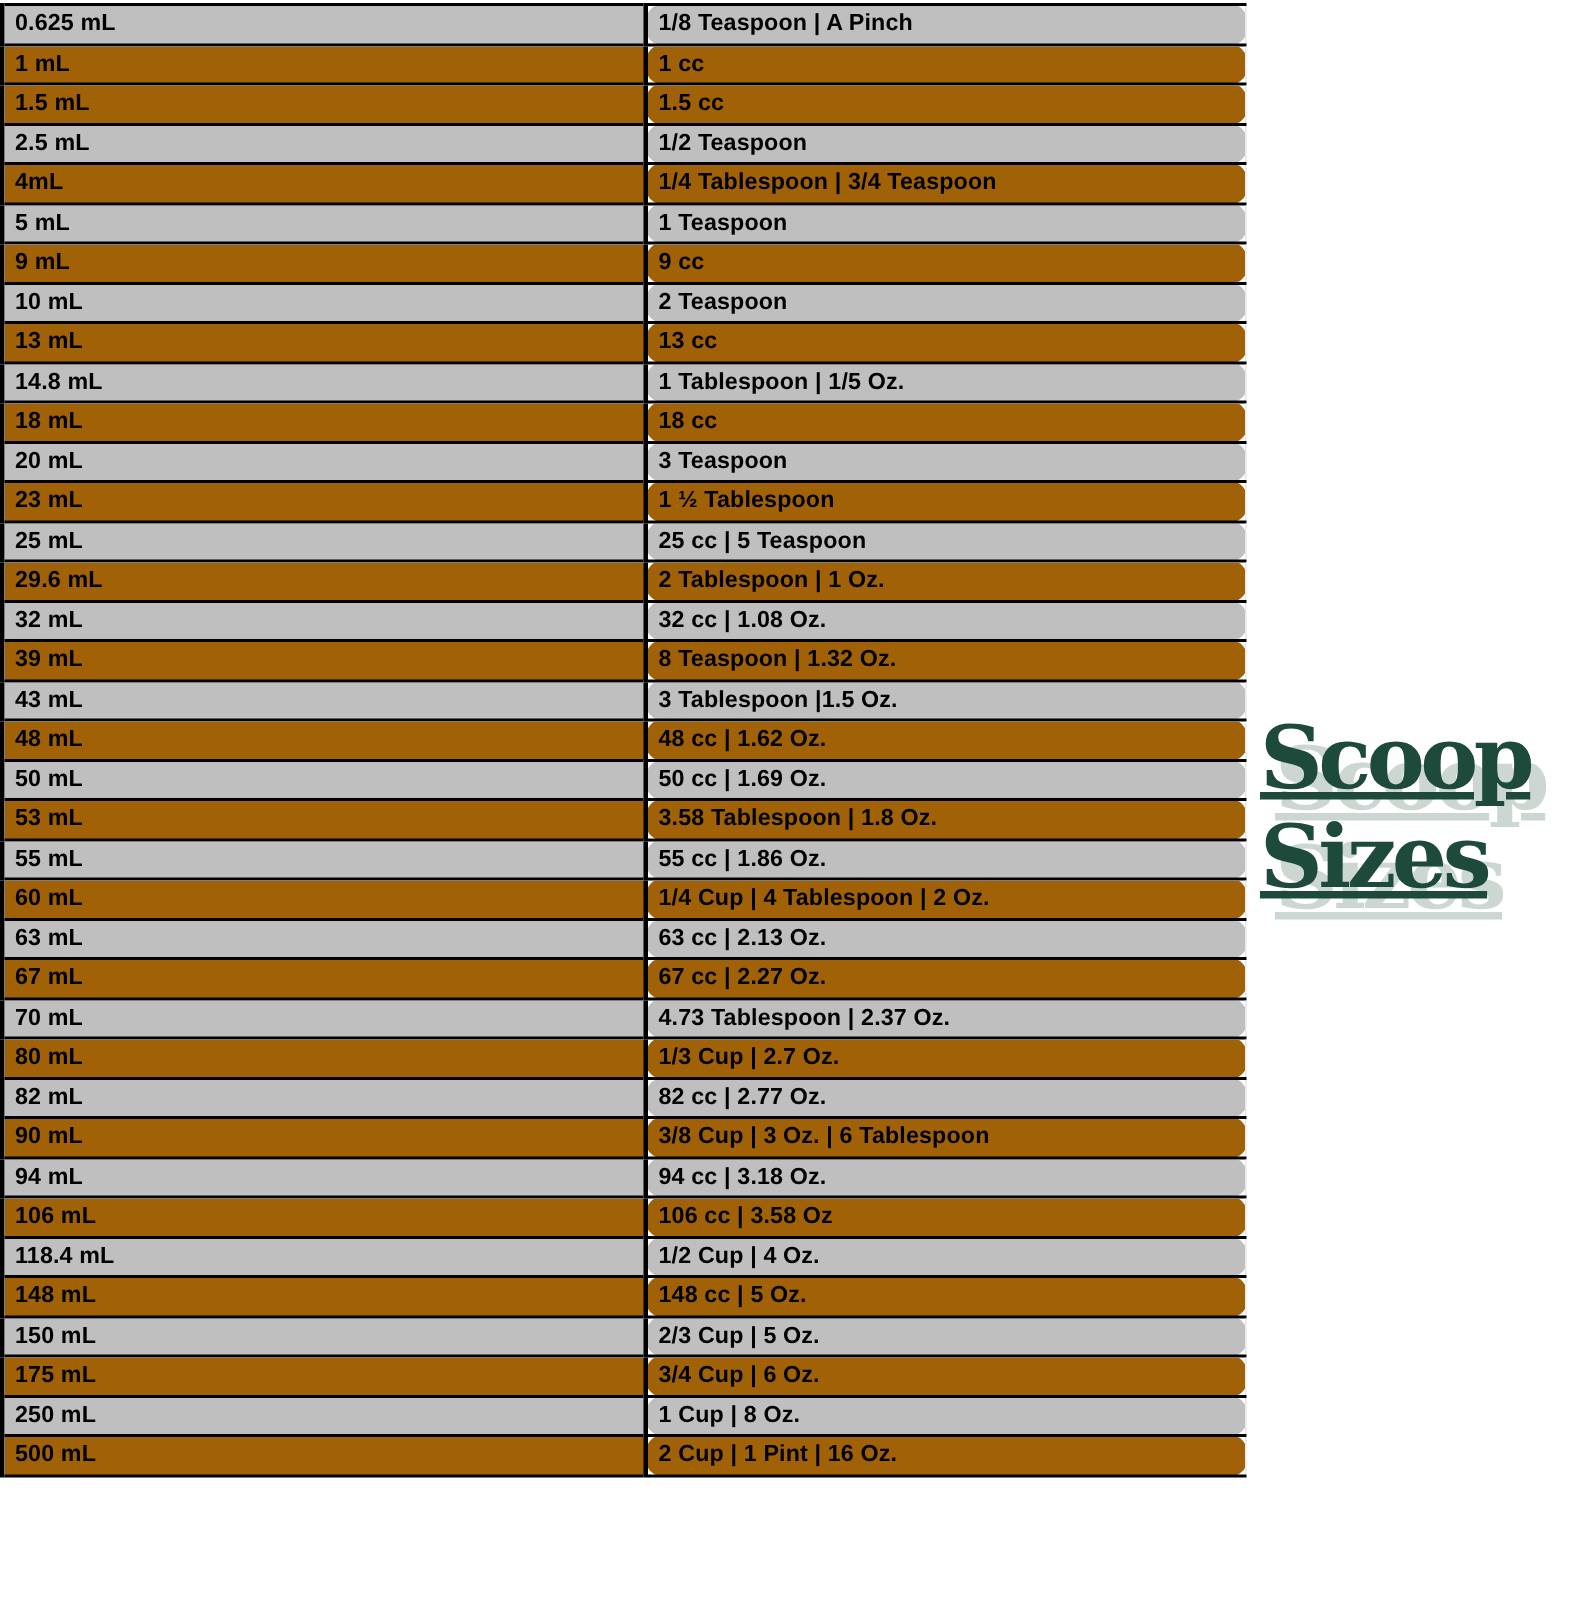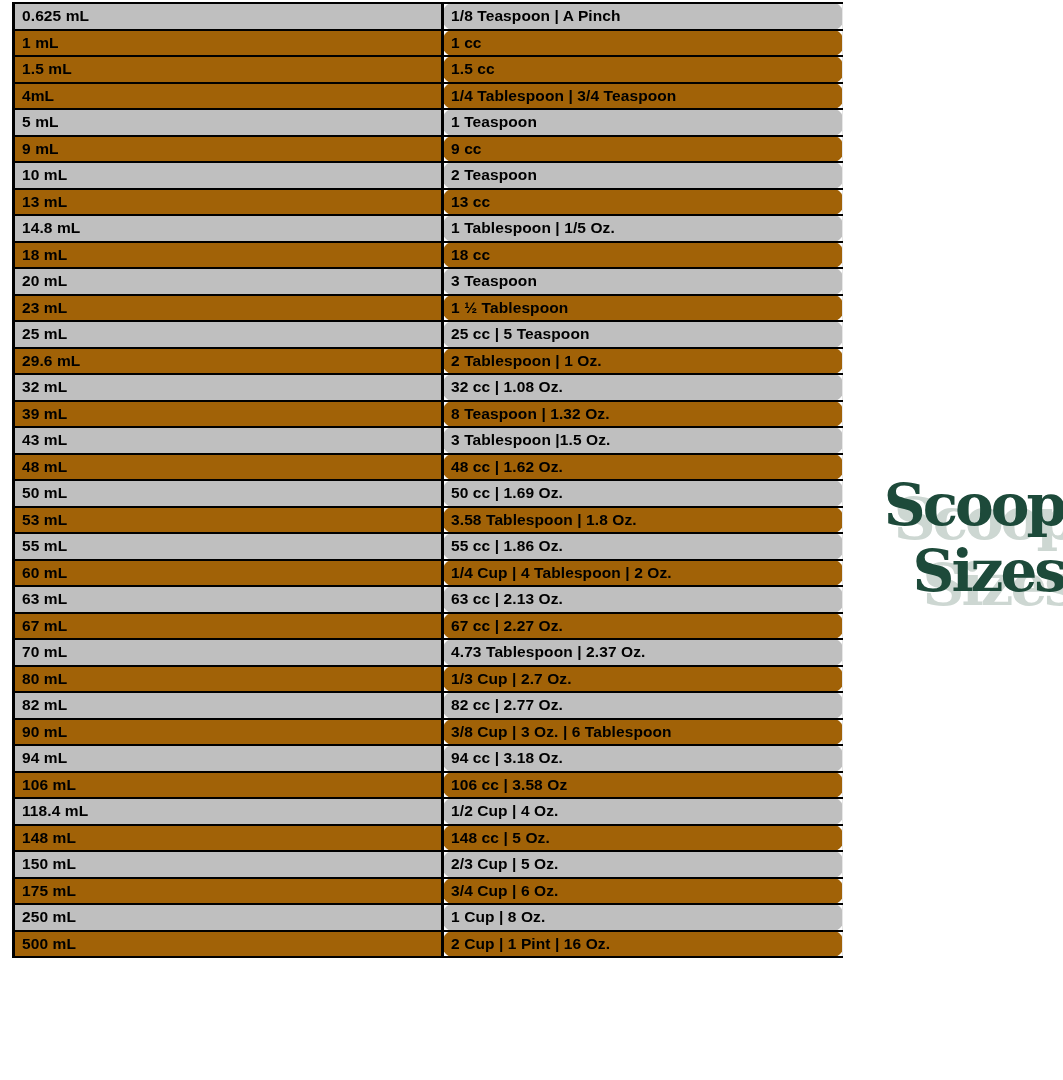--- a/index.html
+++ b/index.html
@@ -11,21 +11,21 @@
     height: 1080px;
     background: #ffffff;
     position: relative;
     overflow: hidden;
     font-family: "Liberation Sans", sans-serif;
   }
 
   
   .conv-table {
     position: absolute;
-    left: 12px;
+    left: 0;
     top: 2px;
     width: 831px;
     border-collapse: collapse;
     table-layout: fixed;
   }
   .conv-table td {
     height: 24.5px;
     font-size: 15.5px;
     font-weight: 600;
     color: #000000;
@@ -52,29 +52,30 @@
   .conv-table tr.plain td {
     background: #a16207;
   }
 
   
   .logo {
     position: absolute;
     left: 840px;
     top: 472px;
     width: 224px;
-    text-align: right;
+    text-align: left;
     font-family: "DejaVu Serif", serif;
     font-weight: bold;
     font-size: 58px;
     line-height: 66px;
     letter-spacing: -3px;
     color: #1d4a3a;
     text-shadow: 10px 14px 0 #cdd7d2;
     user-select: none;
+    text-decoration: underline;
   }
 </style>
 </head>
 <body>
 
 <table class="conv-table">
   <tbody id="table-body">
   <tr class="shade">
     <td class="col-ml">0.625 mL</td>
     <td class="col-equiv">1/8 Teaspoon | A Pinch</td>
@@ -84,20 +85,24 @@
     <td class="col-ml">1 mL</td>
     <td class="col-equiv">1 cc</td>
   </tr>
 
 
   <tr class="plain">
     <td class="col-ml">1.5 mL</td>
     <td class="col-equiv">1.5 cc</td>
   </tr>
 
+  <tr class="shade">
+    <td class="col-ml">2.5 mL</td>
+    <td class="col-equiv">1/2 Teaspoon</td>
+  </tr>
 
   <tr class="plain">
     <td class="col-ml">4mL</td>
     <td class="col-equiv">1/4 Tablespoon | 3/4 Teaspoon</td>
   </tr>
 
   <tr class="shade">
     <td class="col-ml">5 mL</td>
     <td class="col-equiv">1 Teaspoon</td>
   </tr>

